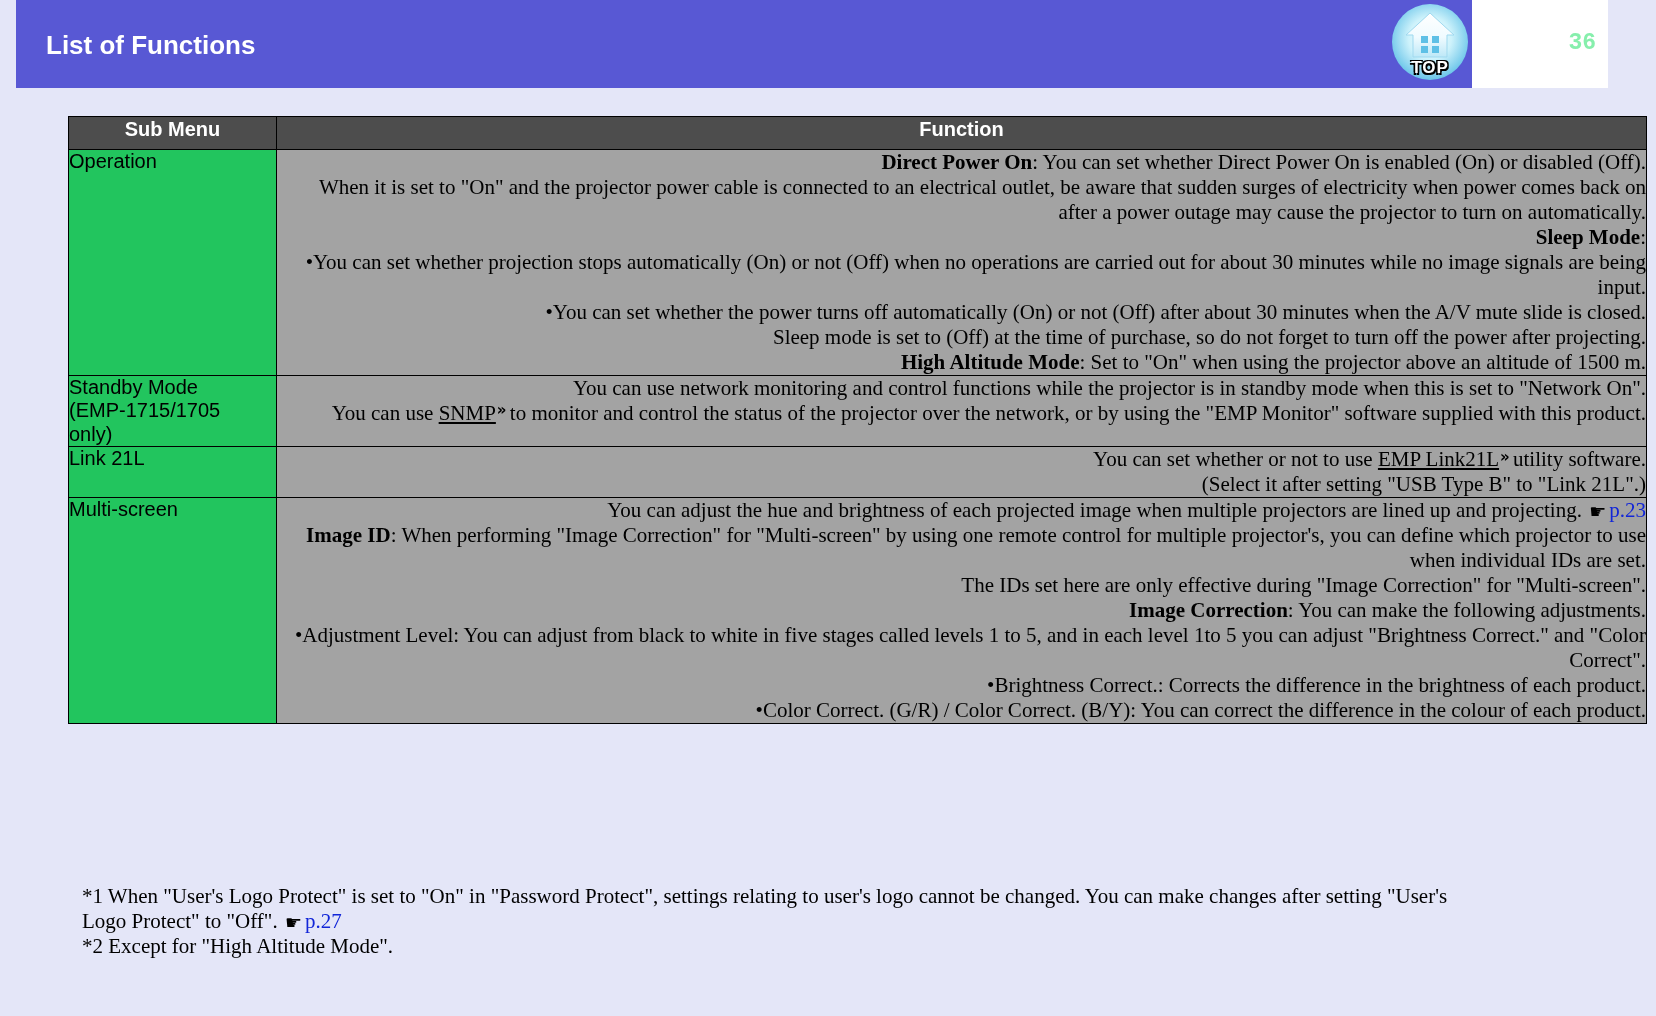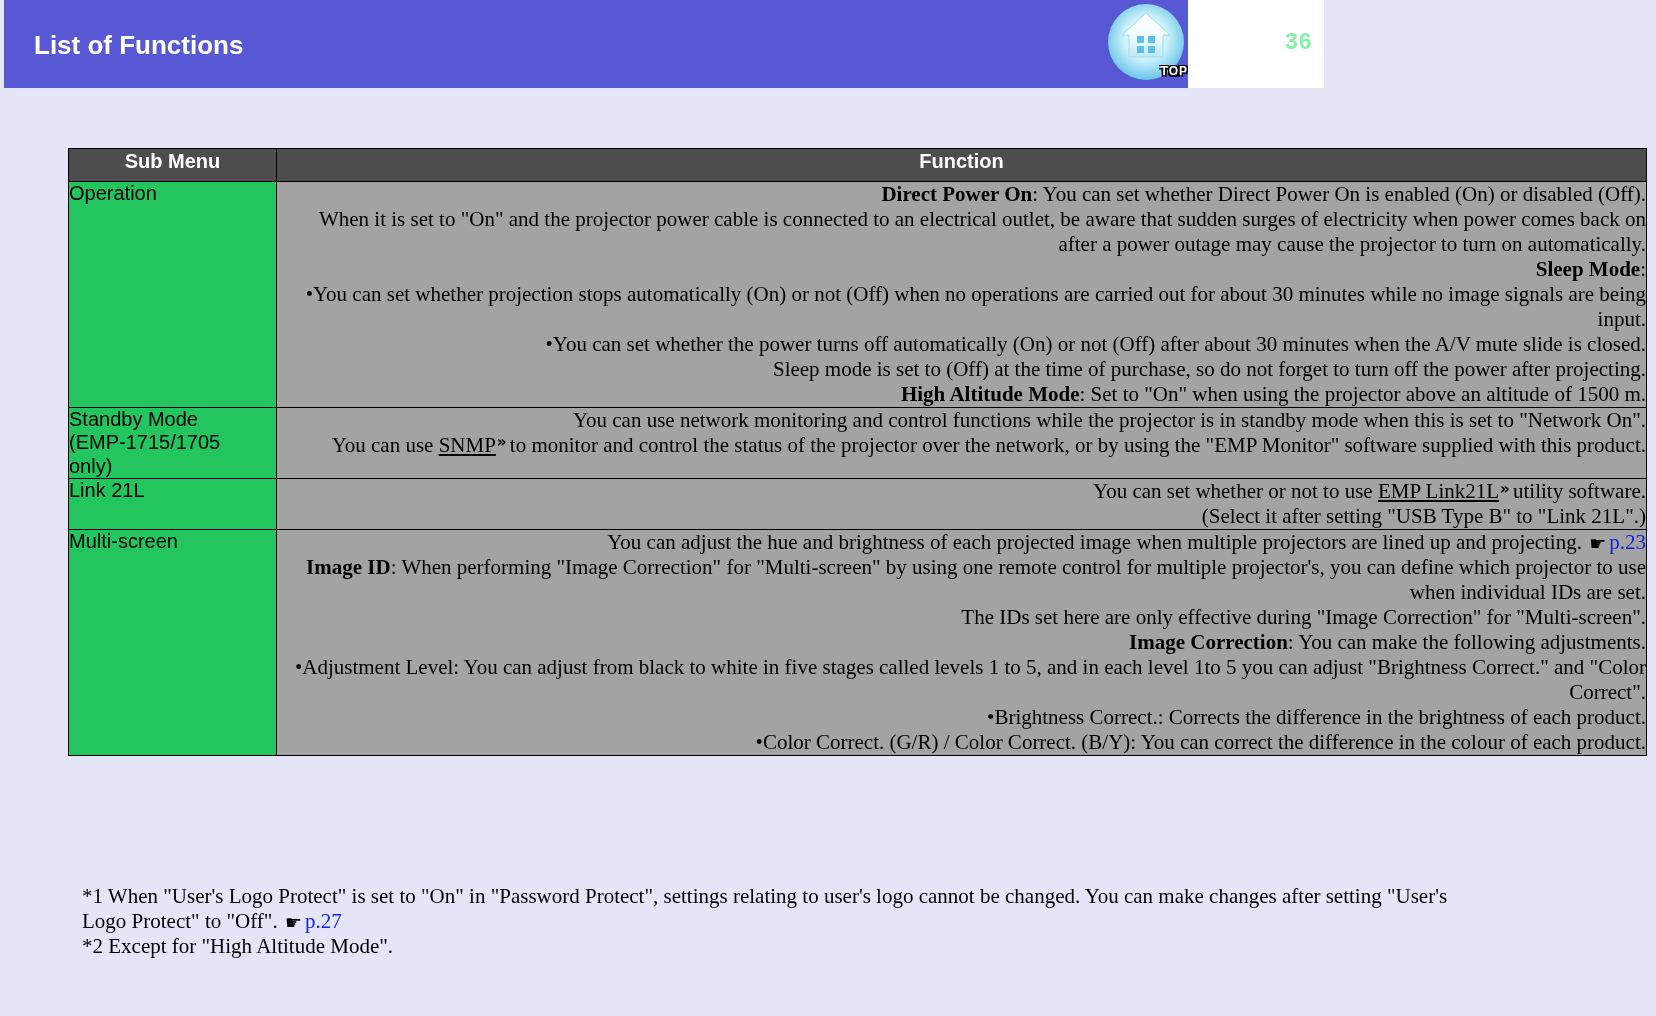--- a/index.html
+++ b/index.html
@@ -16,22 +16,22 @@
   #page {
     position: relative;
     width: 1656px;
     height: 1016px;
     background: #e4e6f8;
   }
 
   
   #header {
     position: absolute;
-    left: 4px; top: 0;
-    width: 1320px;
+    left: 16px; top: 0;
+    width: 1592px;
     height: 88px;
     background: #5858d4;
   }
   #header-white-right {
     position: absolute;
     right: 0; top: 0;
     width: 136px;
     height: 88px;
     background: #ffffff;
   }
@@ -67,24 +67,24 @@
     left: 15px;
     top: 10px;
     width: 54px;
     height: 54px;
   }
   #top-label {
     position: absolute;
     left: 0;
     right: 0;
     bottom: 10px;
-    text-align: right;
+    text-align: center;
     font-family: "Liberation Sans", sans-serif;
     font-weight: bold;
-    font-size: 12px;
+    font-size: 17px;
     color: #ffffff;
     text-shadow:
       -1.5px -1.5px 0 #000, 1.5px -1.5px 0 #000,
       -1.5px  1.5px 0 #000, 1.5px  1.5px 0 #000;
     letter-spacing: 1px;
   }
   #page-number {
     position: absolute;
     right: 12px;
     top: 30px;
@@ -98,21 +98,20 @@
   #content {
     position: absolute;
     left: 68px;
     top: 116px;
     width: 1578px;
   }
   table.fn-table {
     border-collapse: collapse;
     width: 1578px;
     table-layout: fixed;
-    margin-top: 32px;
   }
   table.fn-table th, table.fn-table td {
     border: 1px solid #000000;
     vertical-align: top;
     padding: 0;
   }
   table.fn-table thead th {
     background: #4d4d4d;
     color: #ffffff;
     font-family: "Liberation Sans", sans-serif;

